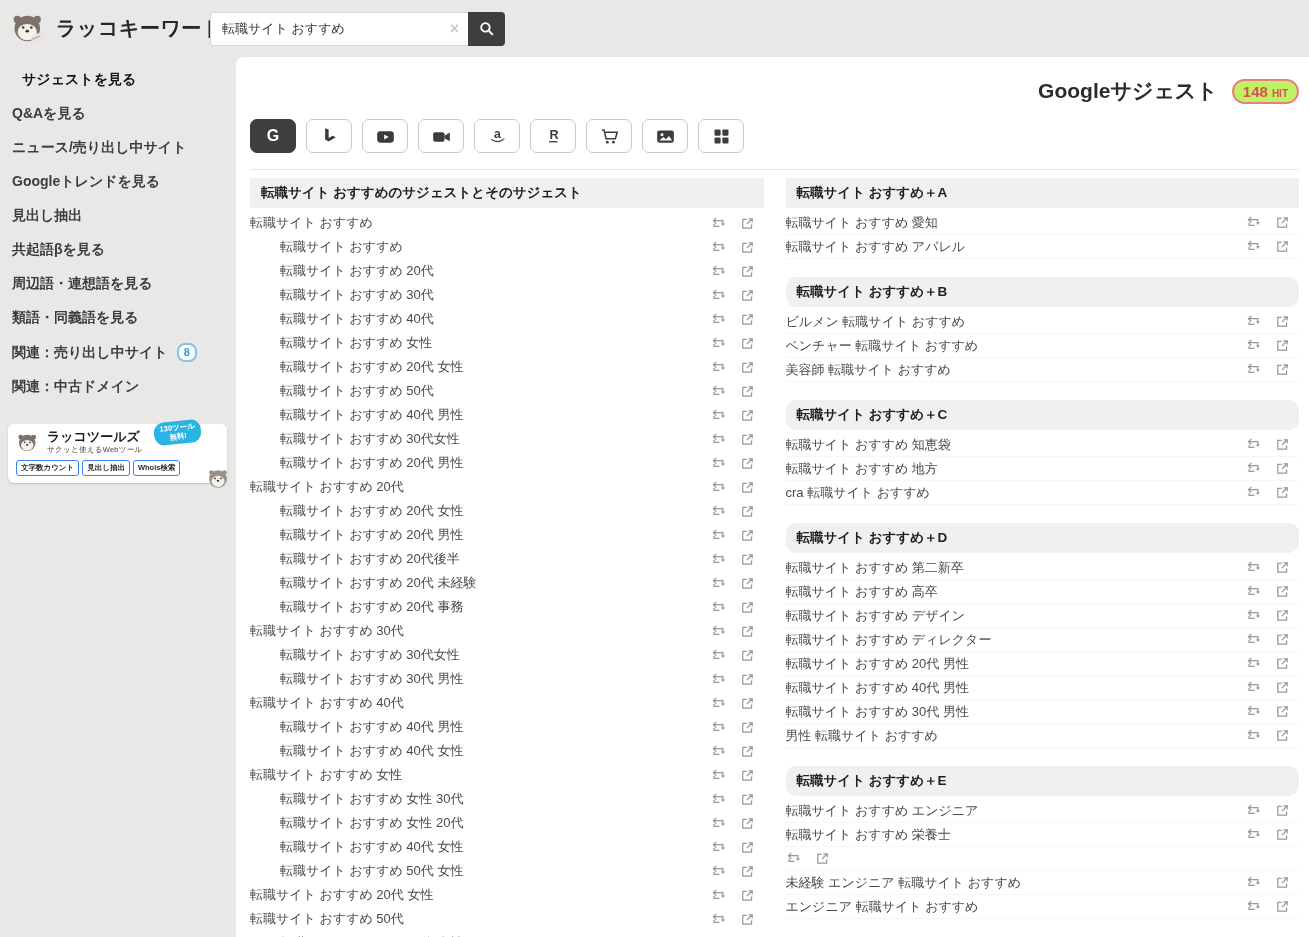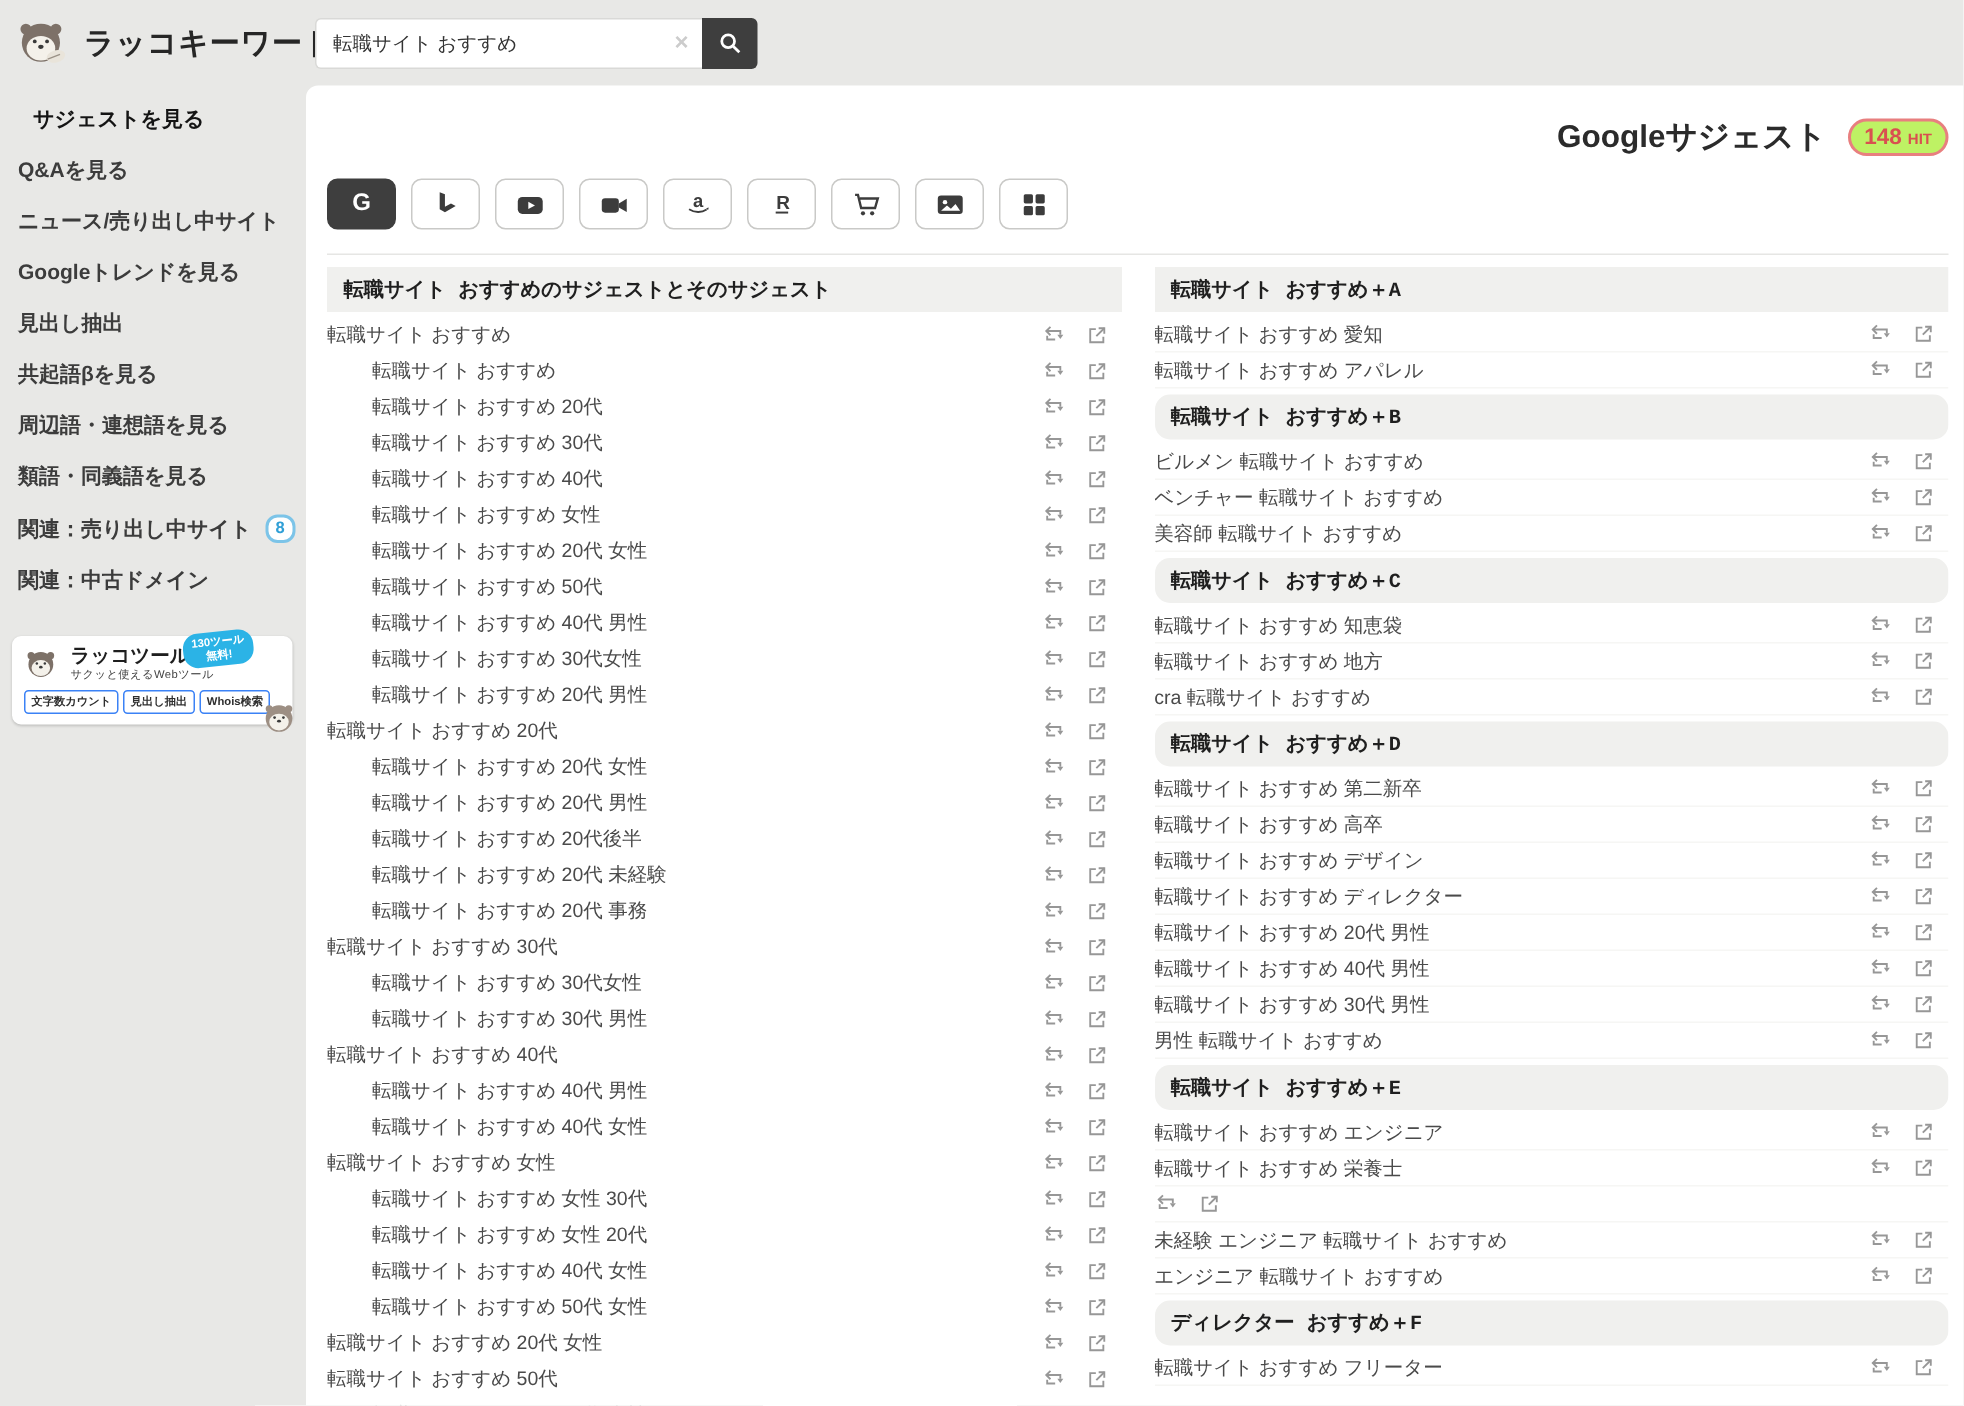--- a/index.html
+++ b/index.html
@@ -10,21 +10,21 @@
   .logo svg{width:40px;height:33px;flex:none;}
   .logo-text{font-size:20px;font-weight:bold;color:#262626;letter-spacing:.5px;white-space:nowrap;}
   .search{display:flex;height:34px;margin-left:8px;}
   .search-box{position:relative;}
   .search-box input{box-sizing:border-box;height:34px;width:258px;border:1px solid #d9d9d7;border-right:none;border-radius:4px 0 0 4px;padding:0 30px 0 11px;font-size:13px;color:#333;outline:none;font-family:inherit;background:#fff;}
   .clear-x{position:absolute;right:9px;top:7px;font-size:16px;font-weight:bold;color:#ccc;cursor:pointer;line-height:1.2;}
   .search-btn{width:37px;height:34px;background:#3e3e3e;border:none;border-radius:0 4px 4px 0;display:flex;align-items:center;justify-content:center;cursor:pointer;}
   .search-btn svg{width:17px;height:17px;}
   
   .shell{display:flex;height:880px;}
-  .sidebar{width:204px;flex:none;padding-top:6px;box-sizing:border-box;}
+  .sidebar{width:236px;flex:none;padding-top:6px;box-sizing:border-box;}
   .side-item{padding:8px 12px;font-size:14px;font-weight:600;color:#3c3c3c;display:flex;align-items:center;cursor:pointer;white-space:nowrap;}
   .side-item.active{padding-left:22px;color:#141414;font-weight:700;}
   .side-badge{margin-left:9px;border:2px solid #7cc4e8;color:#2f9fd6;border-radius:8px;font-size:11px;line-height:1;padding:2px 5px;font-weight:bold;background:#fff;}
   
   .ad-card{position:relative;margin:20px 9px 0 8px;background:#fff;border-radius:6px;padding:6px 8px 7px;box-shadow:0 1px 2px rgba(0,0,0,.18);cursor:pointer;}
   .ad-top{display:flex;align-items:center;gap:5px;}
   .ad-top svg{width:26px;height:22px;flex:none;}
   .ad-title{font-size:13px;font-weight:bold;color:#1e1e1e;line-height:1.1;}
   .ad-sub{font-size:7.5px;color:#444;margin-top:1px;letter-spacing:.3px;}
   .ad-bubble{position:absolute;top:-3px;right:26px;background:#2bb3e6;color:#fff;border-radius:10px;padding:2px 6px;font-size:7.5px;font-weight:bold;text-align:center;line-height:1.25;transform:rotate(-6deg);}
@@ -41,29 +41,29 @@
   .hit-count{color:#d95050;font-weight:bold;font-size:15px;}
   .hit-unit{color:#d95050;font-size:10px;font-weight:bold;}
   .tabs{display:flex;gap:10px;padding:2px 0 16px;border-bottom:1px solid #e6e6e4;}
   .tab{width:46px;height:34px;border:1px solid #c9c9c7;border-radius:7px;background:#fff;display:flex;align-items:center;justify-content:center;color:#3c3c3c;cursor:pointer;padding:0;}
   .tab.active{background:#3e3e3e;color:#fff;border-color:#3e3e3e;}
   .tab svg{width:21px;height:21px;display:block;}
   .gletter{font-weight:bold;font-size:16px;font-family:inherit;}
   
   .columns{display:flex;gap:22px;flex:1;overflow:hidden;padding-top:8px;}
   .col{flex:1;min-width:0;}
-  .col-header{background:#f0f0ee;font-size:13.5px;font-weight:bold;color:#1f1f1f;padding:6px 11px;margin-bottom:3px;font-family:Liberation Mono, monospace;}
+  .col-header{background:#f0f0ee;font-size:13.5px;font-weight:bold;color:#1f1f1f;padding:6px 11px;margin-bottom:3px;}
   .kw-row{display:flex;align-items:center;height:24px;}
   .col-right .kw-row{border-bottom:1px solid #f6f6f4;box-sizing:border-box;}
   .kw-text{flex:1;font-size:13px;color:#4a4a4a;white-space:nowrap;overflow:hidden;cursor:pointer;}
   .kw-row.indent .kw-text{padding-left:30px;}
   .kw-icons{display:flex;gap:13px;padding-right:8px;flex:none;}
   .icon-btn{width:16px;height:16px;border:none;background:none;padding:0;color:#979797;cursor:pointer;}
   .icon-btn svg{width:15px;height:15px;display:block;}
-  .section:not(:first-child) .col-header{margin-top:4px;border-radius:10px;}
+  .section:not(:first-child) .col-header{margin-top:18px;border-radius:10px;}
   .icn{display:inline-flex;}
 </style>
 </head>
 <body>
 
 <div class="topbar">
   <div class="logo">
     <span class="icn">
       <svg viewBox="0 0 44 36">
           <circle cx="19" cy="18" r="14" fill="#7d7168"></circle>

